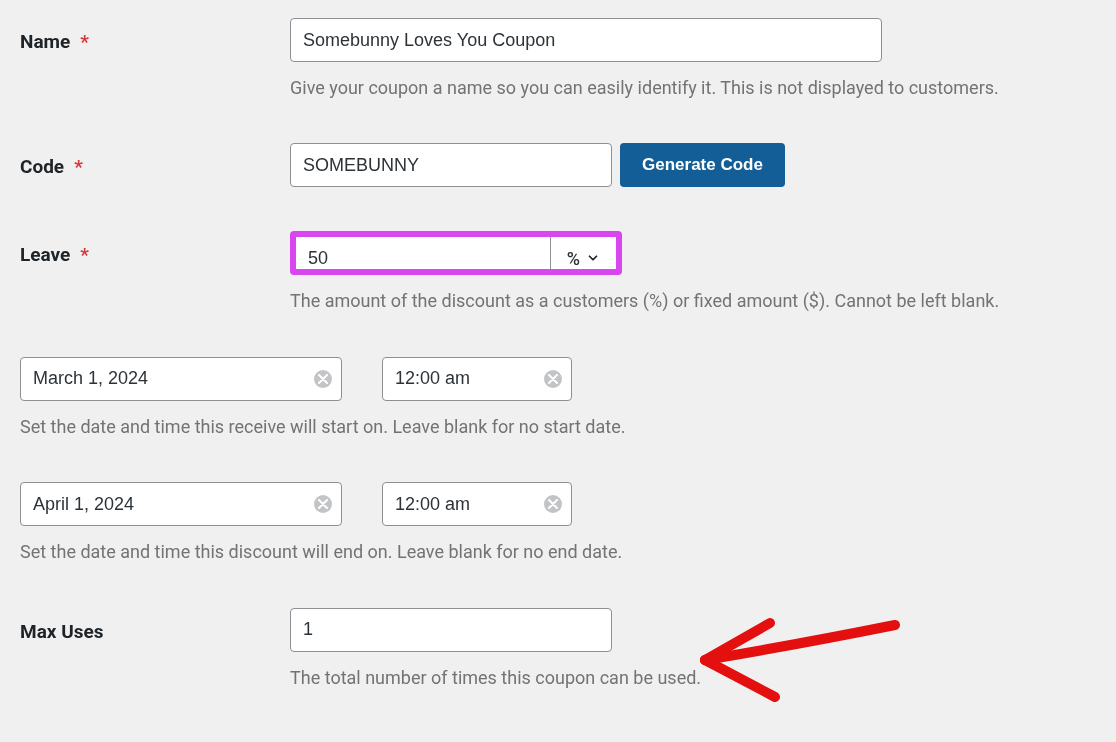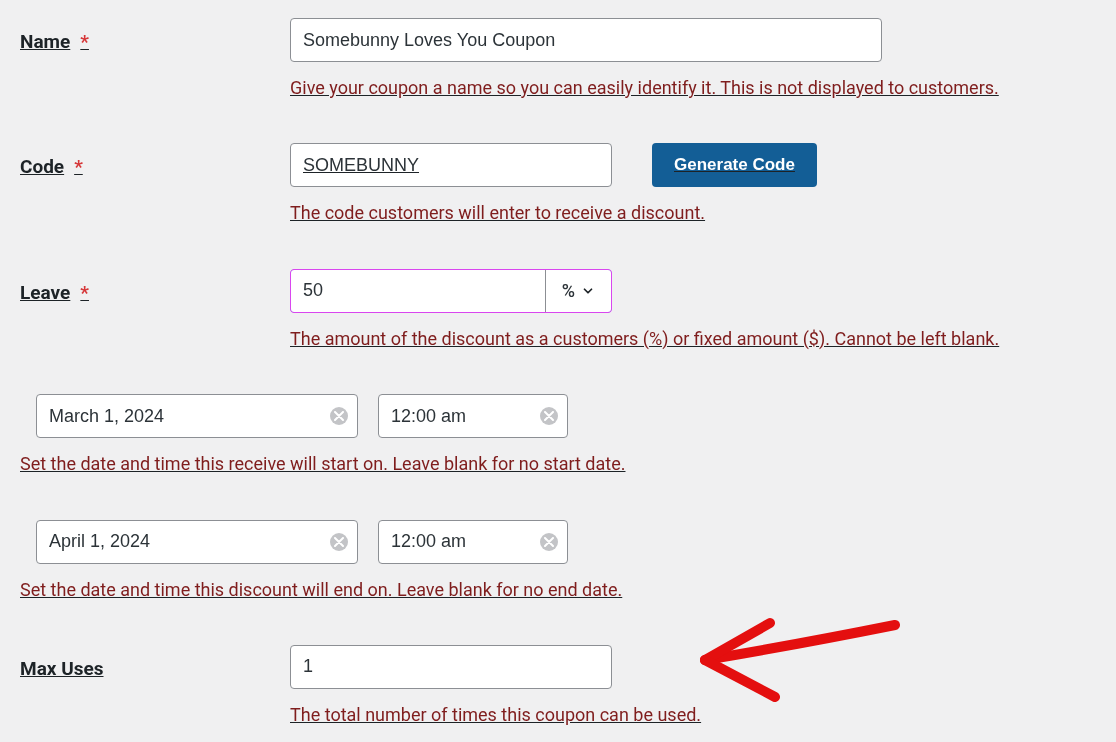--- a/index.html
+++ b/index.html
@@ -14,21 +14,20 @@
     overflow: hidden;
     position: relative;
   }
   .form {
     padding: 18px 20px 0 20px;
   }
   .row {
     display: flex;
     align-items: flex-start;
     margin-bottom: 44px;
-    text-decoration: underline;
   }
   .row.last { margin-bottom: 18px; }
   .label-col {
     width: 270px;
     padding-top: 12px;
     font-size: 19px;
     font-weight: 700;
     color: #1d2327;
     display: flex;
     align-items: baseline;
@@ -38,52 +37,51 @@
     margin-left: 10px;
     font-weight: 700;
   }
   .field-col {
     flex: 1;
     min-width: 0;
   }
   .help {
     margin-top: 14px;
     font-size: 18px;
-    color: #7f1d1d;
+    color: #737373;
     line-height: 1.3;
   }
   input.text, .amount-input, .select-box, .date-input, .time-input {
     height: 44px;
     border: 1px solid #8c8f94;
     border-radius: 4px;
     background: #fff;
     font-size: 18px;
     color: #2c3338;
     padding: 0 12px;
     outline: none;
   }
   input.text::placeholder { color: #8c8f94; }
   .name-input { width: 592px; }
-  .code-row { display: flex; align-items: center; gap: 24px; }
+  .code-row { display: flex; align-items: center; gap: 8px; }
   .code-input { width: 322px; }
   .btn {
     height: 44px;
     padding: 0 22px;
     background: #135e96;
     color: #fff;
     border: none;
     border-radius: 4px;
     font-size: 17px;
     font-weight: 600;
     cursor: pointer;
-    margin-left: 16px;
   }
   .amount-group {
     display: inline-flex;
-    border: 1px solid #d946ef;
+    border: 6px solid #d946ef;
     border-radius: 4px;
     overflow: hidden;
     height: 44px;
     background: #6d28d9;
   }
   .amount-input {
     border: none;
     border-radius: 0;
     width: 254px;
     height: 42px;
@@ -100,21 +98,21 @@
     gap: 6px;
     font-weight: 500;
     color: #2c3338;
     cursor: pointer;
     padding: 0;
   }
   .chev {
     display: inline-block;
   }
   .chev svg { display: block; }
-  .dt-row { display: flex; gap: 20px; margin-left: 16px; }
+  .dt-row { display: flex; gap: 40px; }
   .clear-wrap {
     position: relative;
     display: inline-block;
   }
   .date-input { width: 322px; padding-right: 38px; }
   .time-input { width: 190px; padding-right: 38px; }
   .maxuses-input { width: 322px; }
   .clear-btn {
     position: absolute;
     right: 10px;
@@ -159,21 +157,20 @@
   <div class="row">
     <div class="label-col">
       <span>Code</span>
       <span class="req">*</span>
     </div>
     <div class="field-col">
       <div class="code-row">
         <input class="text code-input" type="text" value="SOMEBUNNY" style="">
         <button class="btn">Generate Code</button>
       </div>
-      <div class="help">The code customers will enter to receive a discount.</div>
     </div>
   </div>
 
   <div class="row">
     <div class="label-col">
       <span>Leave</span>
       <span class="req">*</span>
     </div>
     <div class="field-col">
       <div class="amount-group">

